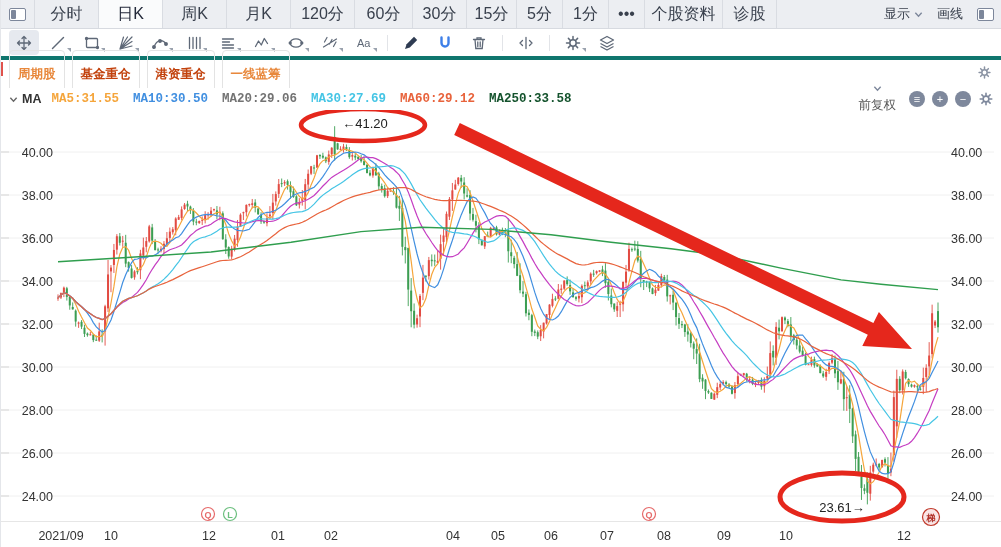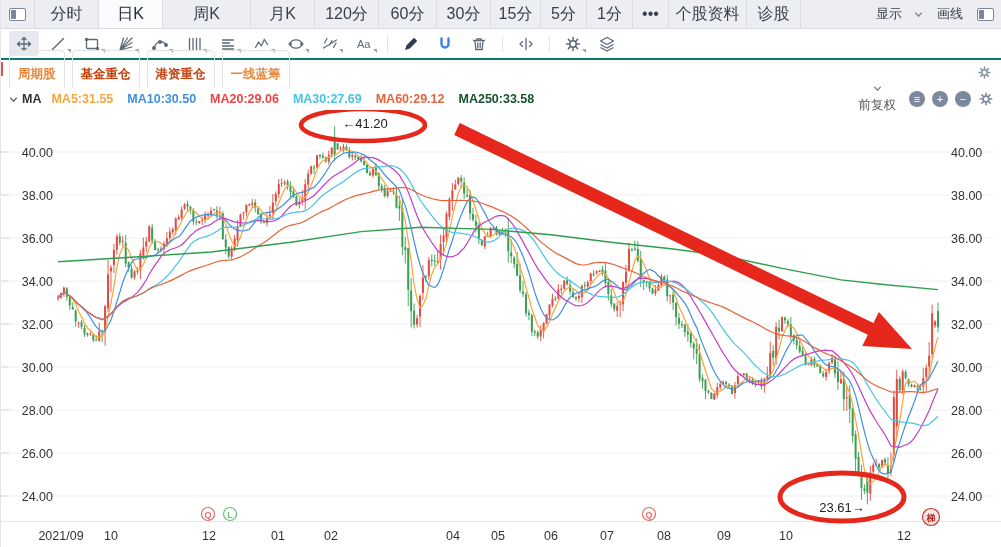--- a/index.html
+++ b/index.html
@@ -8,47 +8,47 @@
   .app { position:absolute; inset:0; border-left:1px solid #e4e6ea; }
 
   
   .tabbar { position:absolute; left:0; top:0; width:1001px; height:29px; background:#ECEEF2;
             border-bottom:1px solid #D7DAE0; display:flex; align-items:stretch; }
   .tab-iconcell { width:34px; display:flex; align-items:center; justify-content:center; border-right:1px solid #D9DCE2; }
   .tab { display:flex; align-items:center; justify-content:center; font-size:16px; color:#39404D;
          border-right:1px solid #D9DCE2; cursor:pointer; }
   .tab.active { background:#FAFBFC; color:#23293a; }
   .tabbar-right { margin-left:auto; display:flex; align-items:center; gap:14px; padding-right:8px; font-size:13px; color:#39404D; }
-  .disp { display:flex; align-items:center; gap:12px; }
+  .disp { display:flex; align-items:center; gap:4px; }
   .chev { width:9px; height:9px; display:inline-block; }
   .panel-icon { width:17px; height:13px; border:1.5px solid #7D879B; border-radius:2px; position:relative; background:#fff; }
   .panel-icon::before { content:""; position:absolute; left:1px; top:1px; bottom:1px; width:5px; background:#7D879B; border-radius:1px; }
 
   
   .drawbar { position:absolute; left:0; top:29px; width:1001px; height:31px; background:#fff;
-             border-bottom:2px solid #0f766e; display:flex; align-items:center; padding-left:8px; }
+             border-bottom:4px solid #0f766e; display:flex; align-items:center; padding-left:8px; }
   .tool { width:30px; height:25px; display:flex; align-items:center; justify-content:center; border-radius:4px;
           position:relative; margin-right:4px; cursor:pointer; }
   .tool.active { background:#E6E9EF; }
   .tool.dd::after { content:""; position:absolute; right:2px; bottom:3px; border-left:4px solid transparent; border-top:4px solid #9AA2AE; }
   .tsep { width:1px; height:16px; background:#E2E4E8; margin:0 8px 0 4px; }
 
   
   .tagbar { position:absolute; left:0; top:60px; width:1001px; height:28px; background:#fff; display:flex; align-items:center; padding-left:8px; gap:7px; }
   .chip { font-size:12.5px; padding:15px 8px; border:1px solid #E3E3E3; border-radius:4px; font-weight:bold; cursor:pointer; }
   .chip.orange { color:#E8883C; }
   .chip.red { color:#c2410c; }
   .tag-accent { position:absolute; left:0; top:2px; width:2px; height:14px; background:#E0524C; }
   .tagbar .gear-right { margin-left:auto; margin-right:10px; }
 
   
   .ma-row { position:absolute; left:0; top:88px; width:1001px; height:22px; background:#fff; display:flex; align-items:center; padding-left:8px; font-size:12.5px; }
   .ma-title { color:#333; font-weight:bold; margin:0 10px 0 4px; }
-  .ma-item { margin-right:14px; font-weight:bold; }
-  .c-ma5{color:#F5A53B}.c-ma10{color:#418FE0}.c-ma20{color:#ef4444}.c-ma30{color:#45C5E5}.c-ma60{color:#E8633C}.c-ma250{color:#14532d}
+  .ma-item { margin-right:14px; font-weight:bold;font-family:Liberation Mono, monospace; }
+  .c-ma5{color:#F5A53B}.c-ma10{color:#418FE0}.c-ma20{color:#737373}.c-ma30{color:#45C5E5}.c-ma60{color:#E8633C}.c-ma250{color:#14532d}
   .ma-right { margin-left:auto; display:flex; align-items:center; gap:7px; padding-right:8px; color:#555; }
   .adj { display:flex; align-items:center; gap:4px; font-size:12.5px; margin-right:6px;flex-direction:column; }
   .cbtn { width:16px; height:16px; border-radius:50%; background:#7E889C; color:#fff; display:flex; align-items:center; justify-content:center;
           font-size:11px; line-height:1; cursor:pointer; }
 
   
   .chart-wrap { position:absolute; left:0; top:0; width:1001px; height:547px; }
   svg text { font-family:"Liberation Sans","DejaVu Sans",sans-serif; }
 </style>
 </head>
@@ -733,21 +733,21 @@
         <text x="841" y="512" text-anchor="middle" font-size="13" fill="#222">23.61→</text>
       </svg>
   </div>
 
   <div class="tabbar">
     <div class="tab-iconcell">
       <span class="panel-icon"></span>
     </div>
     <div class="tab" style="width:64px">分时</div>
     <div class="tab active" style="width:64px">日K</div>
-    <div class="tab" style="width:88px">周K</div>
+    <div class="tab" style="width:64px">周K</div>
     <div class="tab" style="width:64px">月K</div>
     <div class="tab" style="width:64px">120分</div>
     <div class="tab" style="width:58px">60分</div>
     <div class="tab" style="width:54px">30分</div>
     <div class="tab" style="width:50px">15分</div>
     <div class="tab" style="width:46px">5分</div>
     <div class="tab" style="width:46px">1分</div>
     <div class="tab" style="width:36px">•••</div>
     <div class="tab" style="width:78px">个股资料</div>
     <div class="tab" style="width:54px">诊股</div>

